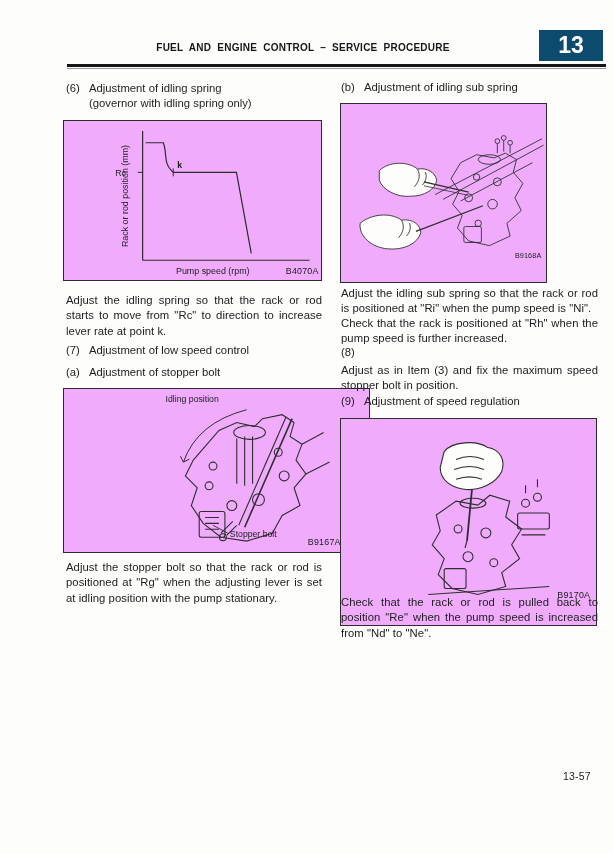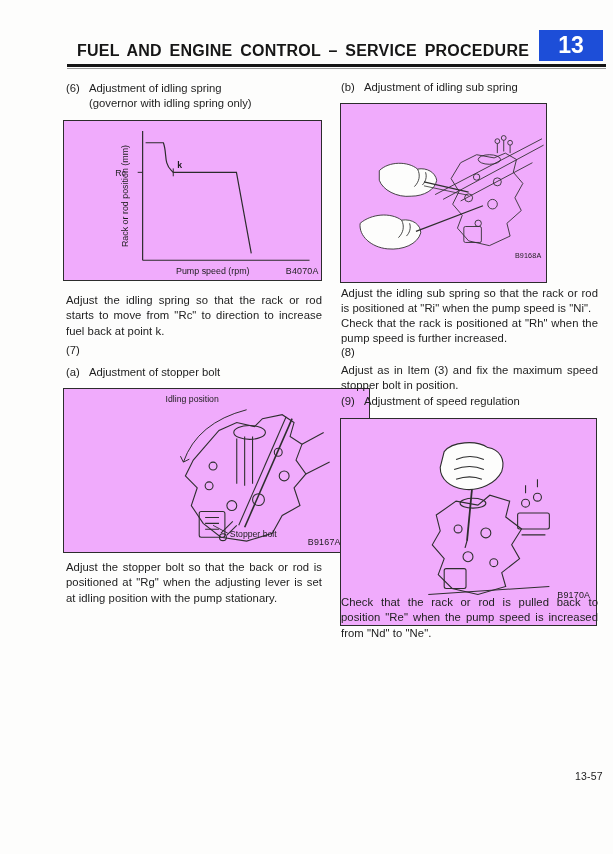--- a/index.html
+++ b/index.html
@@ -3,24 +3,24 @@
 <meta charset="utf-8">
 <style>
   html,body{margin:0;padding:0;background:#ffffff;}
   .page{
     position:relative;width:613px;height:854px;background:#fdfdfc;
     font-family:"Liberation Sans",sans-serif;color:#1c1c1c;overflow:hidden;
   }
   
   .header-title{
     position:absolute;left:68px;top:42px;width:470px;text-align:center;
-    font-size:16px;font-weight:700;letter-spacing:.25px;word-spacing:3px;color:#161616;
+    font-size:10px;font-weight:700;letter-spacing:.25px;word-spacing:3px;color:#161616;
   }
   .chapter-box{
-    position:absolute;left:539px;top:30px;width:64px;height:31px;background:#1d4ed8;
+    position:absolute;left:539px;top:30px;width:64px;height:31px;background:#0c4a6e;
     color:#fff;font-size:23px;font-weight:700;display:flex;align-items:center;justify-content:center;
   }
   .header-rule{position:absolute;left:67px;top:64px;width:539px;height:3px;background:#151515;}
   .header-rule:after{content:"";position:absolute;left:0;top:4px;width:100%;height:1px;background:#9a9a9a;}
   
   .para{
     position:absolute;font-size:11.3px;line-height:15.4px;text-align:justify;
     letter-spacing:.05px;color:#222;
   }
   .heading{
@@ -30,21 +30,21 @@
   .heading .hline{display:block;}
   
   .figure{
     position:absolute;border:1.3px solid #2c2c2c;background:#f0abfc;box-sizing:border-box;
   }
   .figure svg{display:block;width:100%;height:100%;}
   svg text{font-family:"Liberation Sans",sans-serif;fill:#1c1c1c;}
   .fig-code{font-size:9px;letter-spacing:.2px;}
   .fig-label{font-size:8.8px;}
   .footer-page{
-    position:absolute;left:563px;top:770px;font-size:10.5px;color:#222;letter-spacing:.2px;margin-left:12px;
+    position:absolute;left:563px;top:770px;font-size:10.5px;color:#222;letter-spacing:.2px;
   }
 </style>
 </head>
 <body>
 
 <div class="page">
 
   <div class="header-title">FUEL AND ENGINE CONTROL – SERVICE PROCEDURE</div>
   <div class="chapter-box">13</div>
   <div class="header-rule"></div>
@@ -67,24 +67,25 @@
         <line x1="74" y1="52" x2="79" y2="52" stroke-width="1"></line>
       </g>
       <text x="62" y="56" font-size="8.8" text-anchor="end">Rc</text>
       <text x="114" y="48" font-size="8.8" font-weight="bold">k</text>
       <text transform="translate(64,76) rotate(-90)" font-size="9" text-anchor="middle">Rack or rod position (mm)</text>
       <text x="150" y="155" font-size="9" text-anchor="middle">Pump speed (rpm)</text>
       <text x="224" y="155" class="fig-code">B4070A</text>
     </svg>
   </div>
 
-  <div class="para" style="left:66px;top:293px;width:256px">Adjust the idling spring so that the rack or rod starts to move from "Rc" to direction to increase fuel back at point k.</div>
+  <div class="para" style="left:66px;top:293px;width:256px">Adjust the idling spring so that the rack or rod starts to move from "Rc" to direction to increase lever rate at point k.</div>
 
   <div class="heading" style="left:66px;top:343px;width:258px">
     <span class="num">(7)</span>
+    <span>Adjustment of low speed control</span>
   </div>
   <div class="heading" style="left:66px;top:365px;width:258px">
     <span class="num">(a)</span>
     <span>Adjustment of stopper bolt</span>
   </div>
 
   <div class="figure" style="left:63px;top:388px;width:307px;height:165px">
     <svg viewBox="0 0 259 165">
       <g stroke="#2e2e2e" fill="none" stroke-width="1.1">
         <path d="M118,58 L132,42 L150,34 L168,38 L176,30 L196,26 L208,34 L204,48 L216,56 L210,72 L220,86 L208,100 L214,118 L196,128 L186,146 L160,154 L134,150 L116,136 L104,118 L110,100 L98,88 L106,72 Z"></path>
@@ -106,21 +107,21 @@
         <path d="M160,21 Q110,34 96,74" stroke-width="1"></path>
         <path d="M96,74 l-3,-6 M96,74 l6,-3" stroke-width="1"></path>
         <path d="M141,146 L126,138" stroke-width=".9"></path>
       </g>
       <text x="78" y="13" class="fig-label">Idling position</text>
       <text x="143" y="150" class="fig-label">Stopper bolt</text>
       <text x="222" y="158" class="fig-code">B9167A</text>
     </svg>
   </div>
 
-  <div class="para" style="left:66px;top:560px;width:256px">Adjust the stopper bolt so that the back or rod is positioned at "Rg" when the adjusting lever is set at idling position with the pump stationary.</div>
+  <div class="para" style="left:66px;top:560px;width:256px">Adjust the stopper bolt so that the rack or rod is positioned at "Rg" when the adjusting lever is set at idling position with the pump stationary.</div>
 
   <div class="heading" style="left:341px;top:80px;width:258px">
     <span class="num">(b)</span>
     <span>Adjustment of idling sub spring</span>
   </div>
 
   <div class="figure" style="left:340px;top:103px;width:207px;height:180px">
     <svg viewBox="0 0 257 180">
       <g stroke="#2e2e2e" fill="none" stroke-width="1.1">
         <path d="M252,22 L118,92 M254,30 L128,98 M240,52 L150,100"></path>

